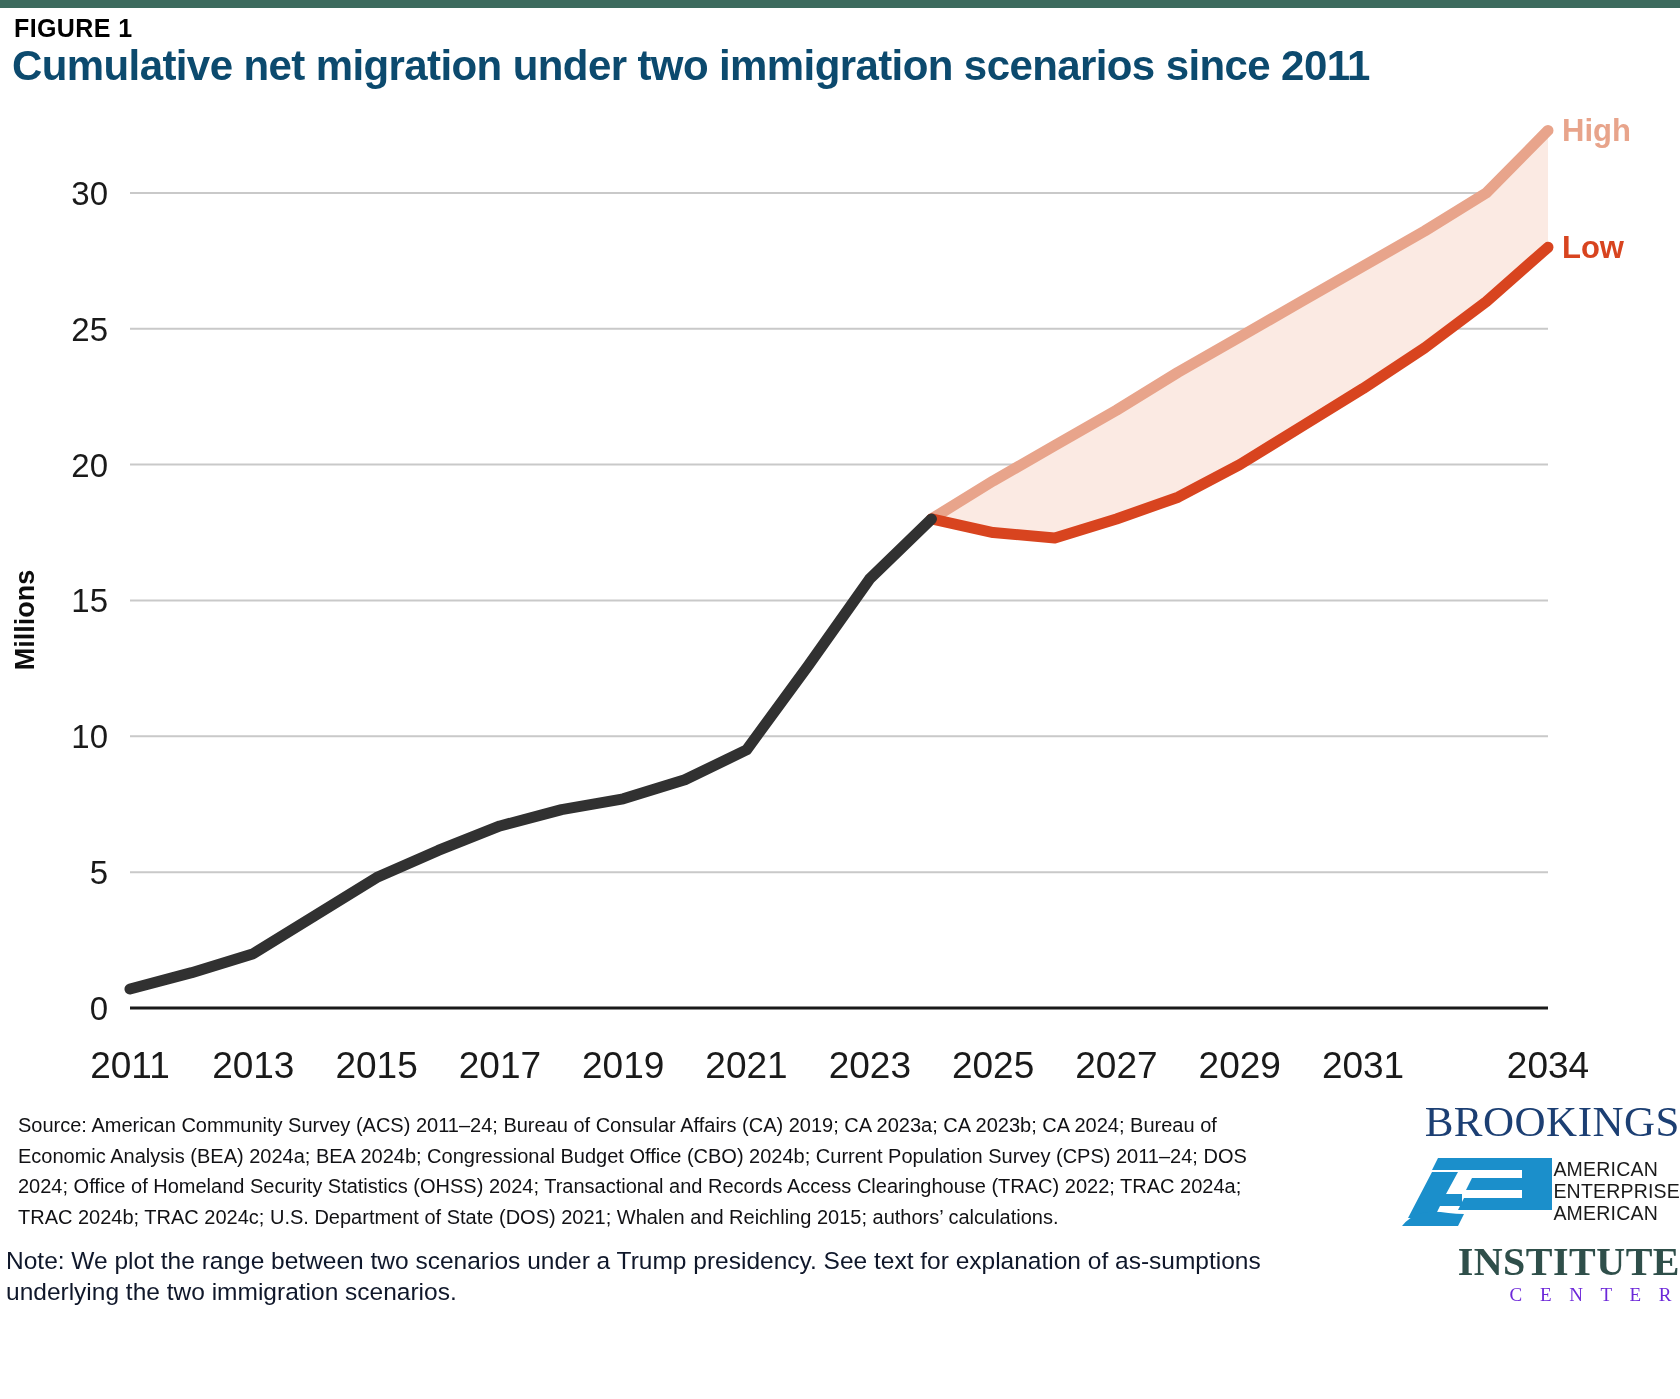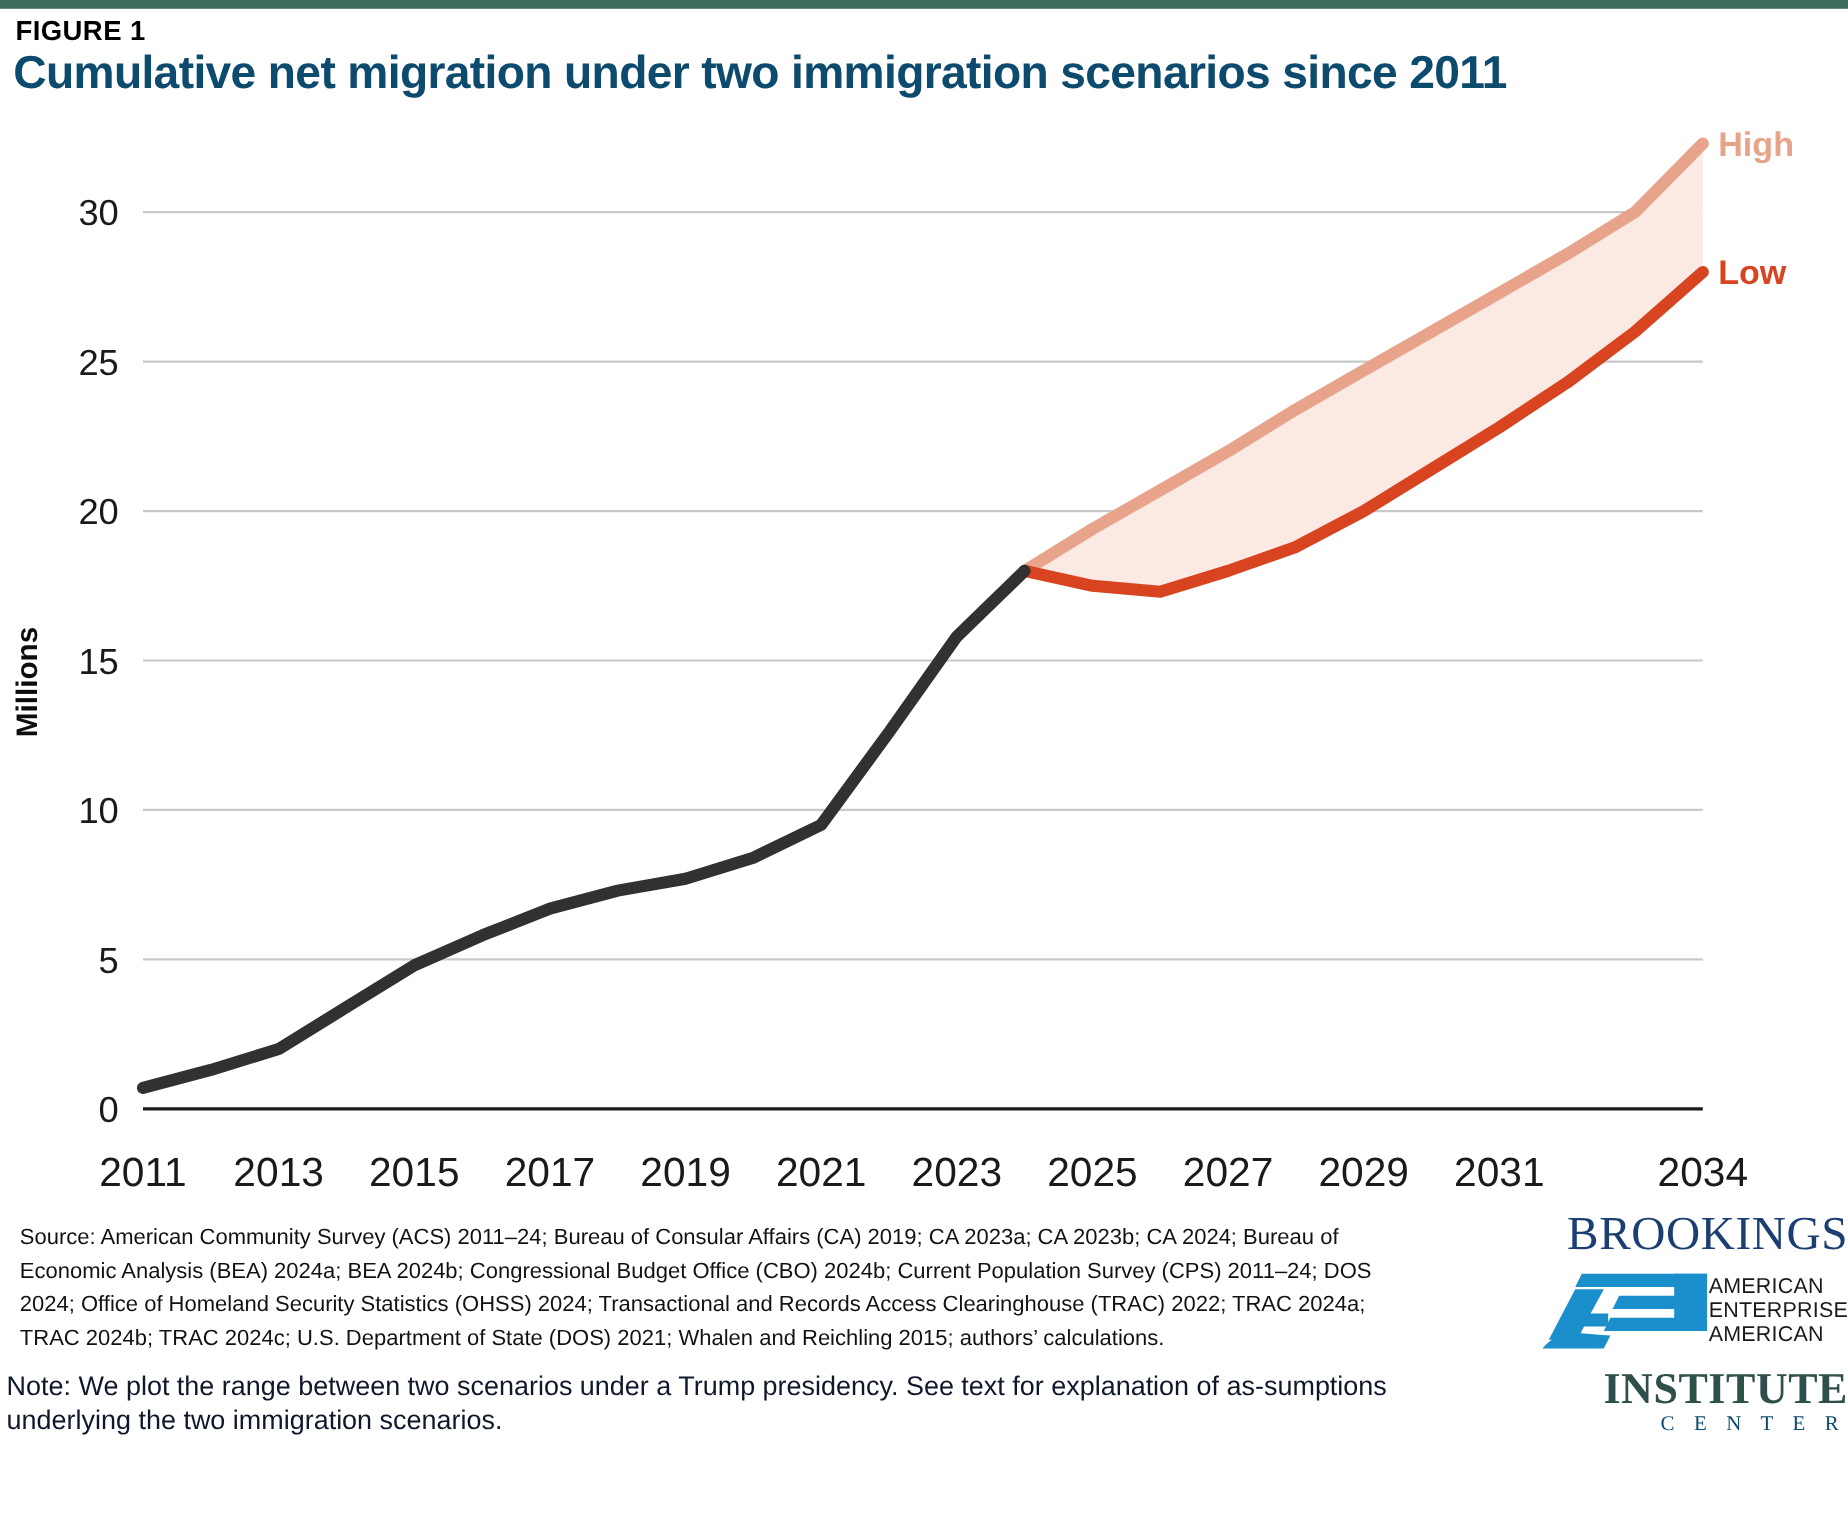--- a/index.html
+++ b/index.html
@@ -131,21 +131,21 @@
     font-size: 40px;
     font-weight: 700;
     letter-spacing: 0.5px;
     color: #2f4f4a;
     white-space: nowrap;
   }
   #niskanen-sub {
     font-family: "Liberation Serif", serif;
     font-size: 19px;
     letter-spacing: 6.5px;
-    color: #0c4a6e;
+    color: #6d28d9;
     margin-top: 3px;
     margin-right: 2px;
   }
 </style>
 </head>
 <body>
 
 <div id="page">
 
   <div id="top-bar"></div>

